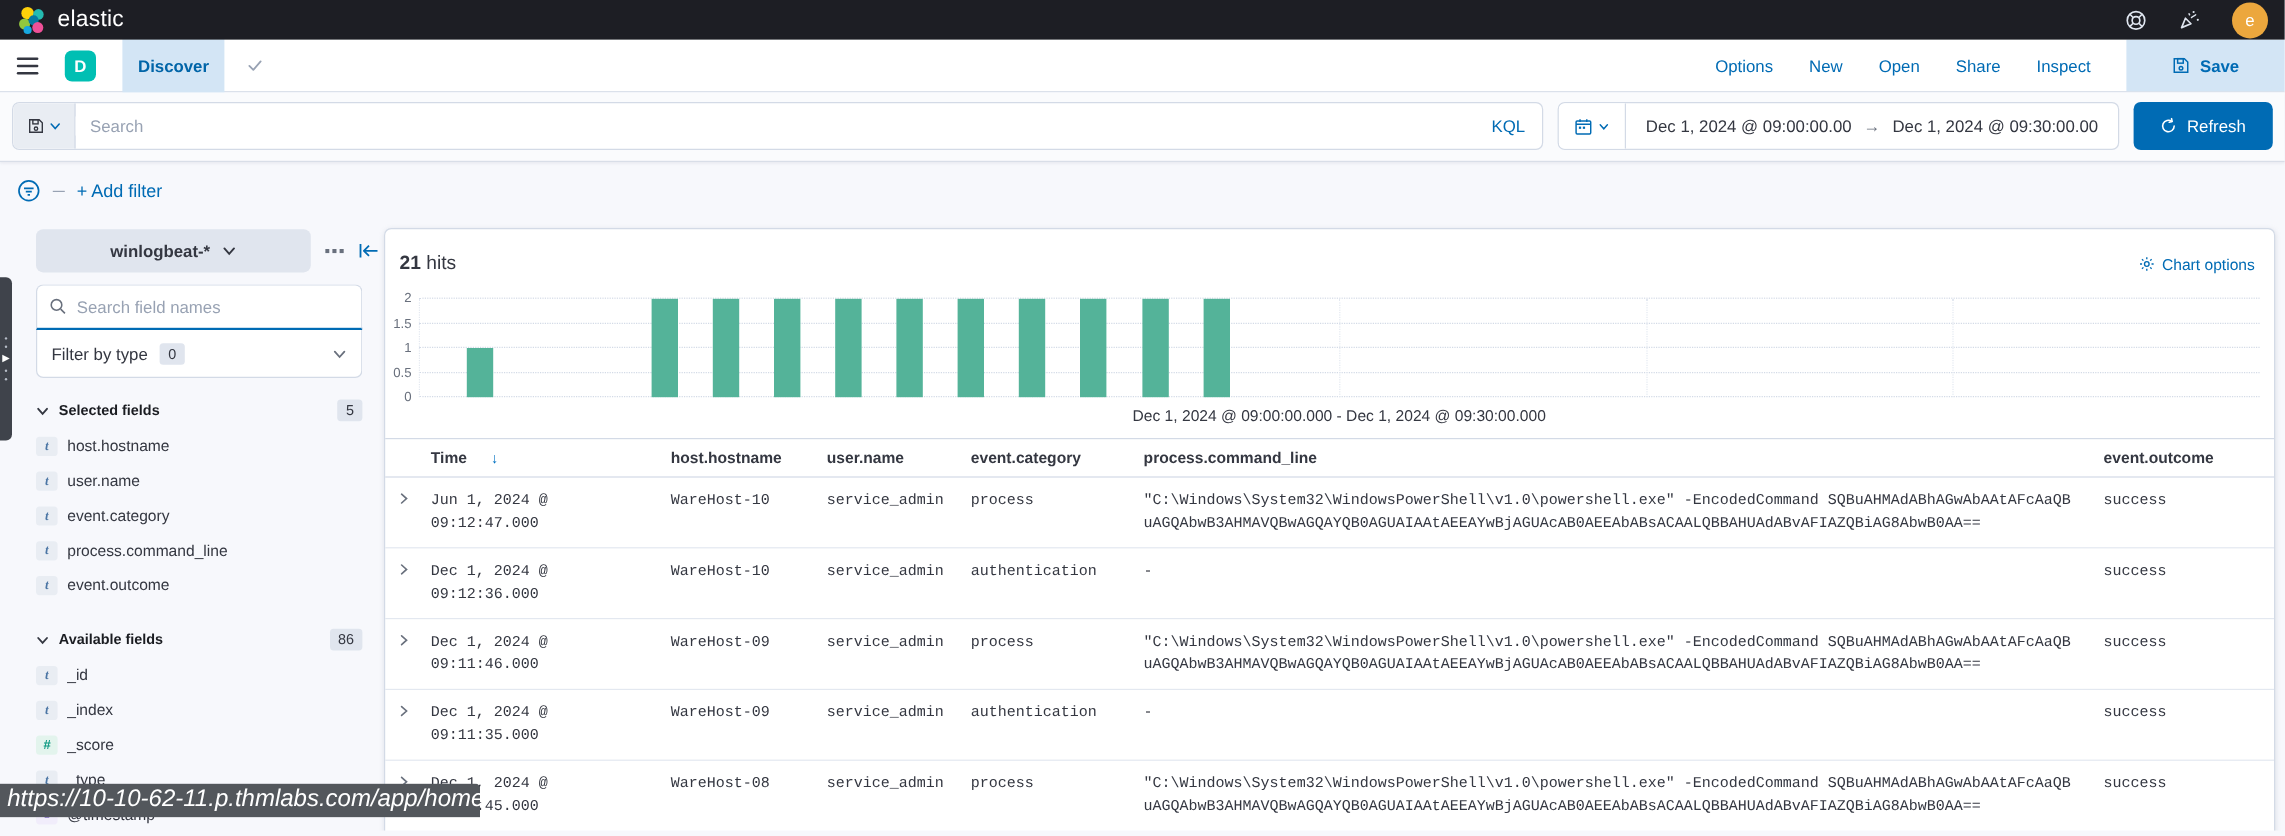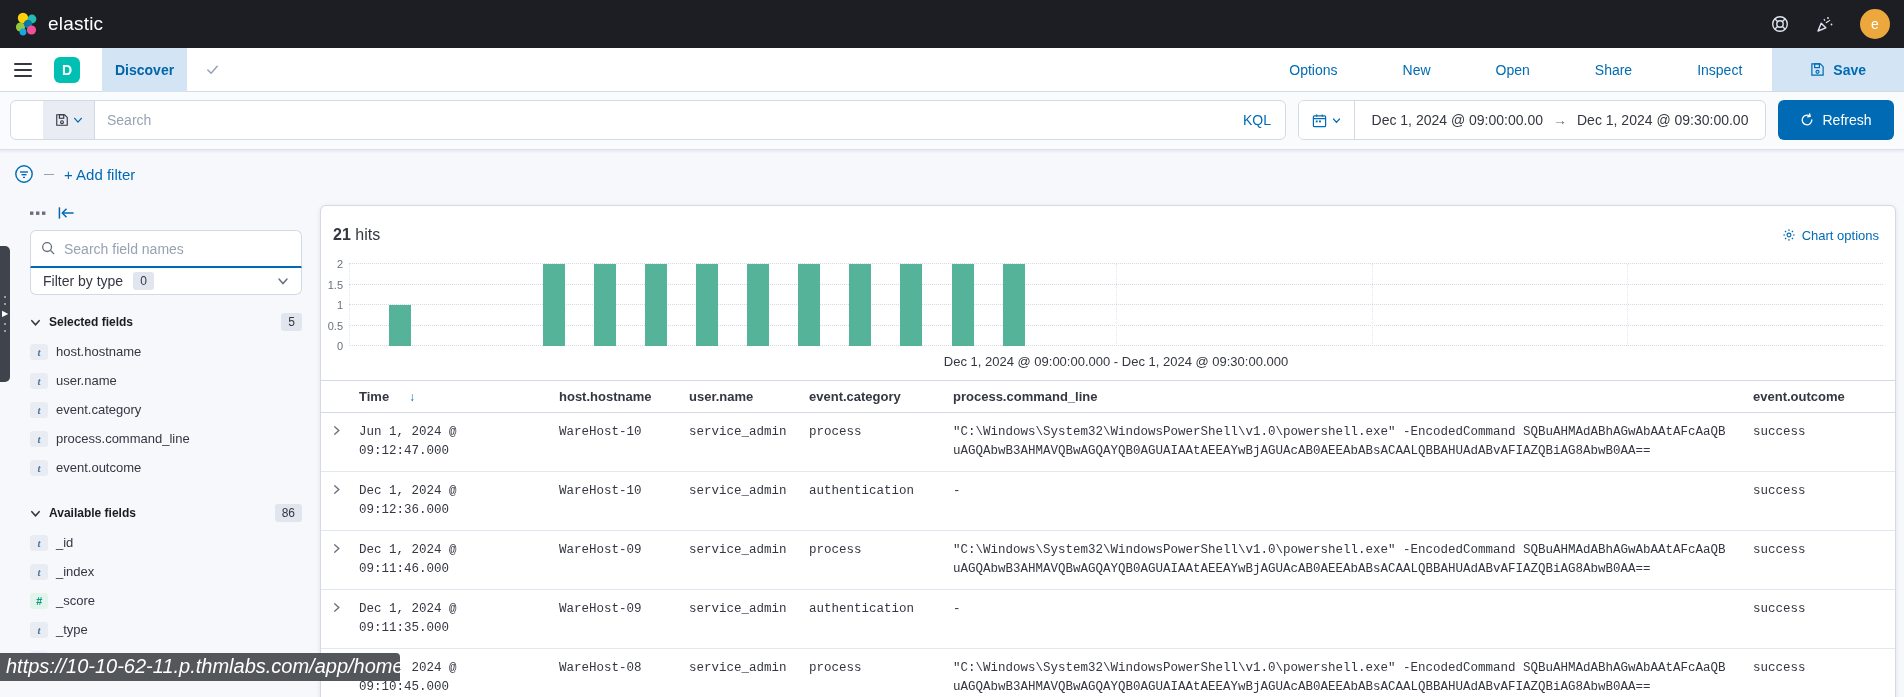--- a/index.html
+++ b/index.html
@@ -1,43 +1,43 @@
 <!DOCTYPE html>
 <html><head>
 <meta charset="utf-8">
 <style>
   * { margin:0; padding:0; box-sizing:border-box; }
   html,body { width:1904px; height:697px; overflow:hidden; font-family:"Liberation Sans",sans-serif; background:#F7F8FC; }
 
   
-  .topbar { height:48px; background:#1D1E24; display:flex; align-items:center; padding:0 14px; position:relative; }
+  .topbar { height:33px; background:#1D1E24; display:flex; align-items:center; padding:0 14px; position:relative; }
   .logo-wrap { display:flex; align-items:center; gap:8px; }
   .logo-text { color:#fff; font-size:19px; font-weight:400; letter-spacing:.2px; }
   .global-search { position:absolute; left:755px; width:393px; height:30px; border:1px solid #4A4F59; border-radius:6px;
     display:flex; align-items:center; gap:8px; padding:0 10px; background:#1D1E24; }
   .global-search input { background:transparent; border:none; outline:none; color:#D4DAE5; font-size:14px; width:100%; font-family:"Liberation Sans",sans-serif; }
   .global-search input::placeholder { color:#878D99; }
   .top-right { margin-left:auto; display:flex; align-items:center; gap:26px; }
   .avatar { width:30px; height:30px; border-radius:50%; background:#ECA73D; color:#fff; font-size:14px; display:flex; align-items:center; justify-content:center; }
 
   
   .navbar { height:44px; background:#fff; border-bottom:1px solid #D3DAE6; display:flex; align-items:center; padding-left:14px; }
   .hamburger { width:18px; display:flex; flex-direction:column; gap:4px; cursor:pointer; }
   .hamburger span { height:2px; background:#343741; border-radius:1px; }
   .space-badge { width:26px; height:26px; border-radius:6px; background:#00BFB3; color:#fff; font-weight:700; font-size:14px;
     display:flex; align-items:center; justify-content:center; margin-left:22px; }
   .breadcrumb-pill { margin-left:22px; background:#D3E5F5; color:#0165A8; font-size:14px; font-weight:600; padding:20px 13px; border-radius:4px; }
   .bc-check { margin-left:18px; color:#98A2B3; }
   .nav-actions { margin-left:auto; display:flex; align-items:center; height:100%; }
-  .nav-link { color:#006BB4; font-size:14px; margin-right:30px; cursor:pointer;margin-left:35px; }
+  .nav-link { color:#006BB4; font-size:14px; margin-right:30px; cursor:pointer; }
   .save-btn { height:100%; background:#D3E5F5; color:#006BB4; font-weight:700; font-size:14px; display:flex; align-items:center; gap:8px; padding:0 38px; cursor:pointer; }
 
   
   .querybar { background:#FAFBFD; padding:8px 10px 9px 10px; display:flex; gap:12px; border-bottom:1px solid #D9DEE8; box-shadow:0 2px 2px rgba(152,162,179,.15); position:relative; z-index:3; }
-  .search-box { flex:1; max-width:1286px; height:40px; background:#fff; border:1px solid #D3DAE6; border-radius:6px; display:flex; align-items:center; overflow:hidden;padding-left:32px; }
+  .search-box { flex:1; max-width:1286px; height:40px; background:#fff; border:1px solid #D3DAE6; border-radius:6px; display:flex; align-items:center; overflow:hidden; }
   .search-addon { width:52px; height:100%; background:#E9EDF3; border-right:1px solid #D3DAE6; display:flex; align-items:center; justify-content:center; gap:4px; cursor:pointer; }
   .search-box input { flex:1; border:none; outline:none; font-size:14px; color:#343741; padding:0 12px; font-family:"Liberation Sans",sans-serif; }
   .search-box input::placeholder { color:#98A2B3; }
   .kql-badge { color:#006BB4; font-size:14px; padding:0 14px; cursor:pointer; }
   .datepicker { width:468px; height:40px; background:#fff; border:1px solid #D3DAE6; border-radius:6px; display:flex; align-items:center; overflow:hidden; }
   .dp-addon { width:56px; height:100%; border-right:1px solid #D3DAE6; display:flex; align-items:center; justify-content:center; gap:5px; cursor:pointer; background:#fff; }
   .dp-dates { flex:1; display:flex; align-items:center; justify-content:center; gap:10px; font-size:14px; color:#343741; }
   .dp-arrow { color:#69707D; font-size:14px; }
   .refresh-btn { width:116px; height:40px; background:#006BB4; border-radius:6px; color:#fff; font-size:14px; display:flex; align-items:center; justify-content:center; gap:8px; cursor:pointer; }
 
@@ -56,21 +56,21 @@
 
   .index-row { display:flex; align-items:center; gap:12px; }
   .index-pattern { width:236px; height:36px; background:#E0E5EE; border-radius:6px; display:flex; align-items:center; justify-content:center; gap:10px;
     font-weight:700; font-size:14px; color:#343741; cursor:pointer; }
   .icon-btn { cursor:pointer; display:flex; align-items:center; }
 
   .field-search { margin-top:10px; width:272px; height:38px; background:#fff; border:1px solid #D3DAE6; border-radius:6px 6px 0 0; border-bottom:2px solid #006BB4;
     display:flex; align-items:center; gap:8px; padding:0 10px; }
   .field-search input { border:none; outline:none; flex:1; font-size:14px; color:#343741; font-family:"Liberation Sans",sans-serif; }
   .field-search input::placeholder { color:#98A2B3; }
-  .filter-type { width:272px; height:27px; background:#fff; border:1px solid #D3DAE6; border-top:none; border-radius:0 0 6px 6px;
+  .filter-type { width:272px; height:40px; background:#fff; border:1px solid #D3DAE6; border-top:none; border-radius:0 0 6px 6px;
     display:flex; align-items:center; padding:0 12px; gap:10px; cursor:pointer; font-size:14px; color:#343741; }
   .count-badge { background:#E0E5EE; color:#343741; border-radius:3px; font-size:12px; padding:2px 7px; }
   .filter-type .chev { margin-left:auto; }
 
   .field-section-header { display:flex; align-items:center; gap:8px; margin:18px 0 6px 0; cursor:pointer; width:272px; }
   .field-section-header .fsh-label { font-size:12px; font-weight:700; color:#1A1C21; }
   .field-section-header .count-badge { margin-left:auto; }
   .field-item { display:flex; align-items:center; gap:8px; height:29px; width:272px; cursor:pointer; }
   .field-item .fname { font-size:13px; color:#343741; }
   .type-badge { width:18px; height:16px; border-radius:3px; font-size:11px; display:flex; align-items:center; justify-content:center; flex:none; }
@@ -247,20 +247,26 @@
   <div class="drag-handle">
     <i></i>
       <i></i>
       <span class="dh-arrow">▶</span>
       <i></i>
       <i></i>
   </div>
 
   <div class="sidebar">
     <div class="index-row">
+      <div class="index-pattern">
+        <span>winlogbeat-*</span>
+        <svg width="12" height="12" viewBox="0 0 12 12">
+          <polyline points="2,4 6,8.5 10,4" fill="none" stroke="#343741" stroke-width="1.6" stroke-linecap="round"></polyline>
+        </svg>
+      </div>
       <span class="icon-btn">
         <svg width="16" height="5" viewBox="0 0 16 5">
           <rect x="0" y="0.5" width="3.4" height="3.4" fill="#69707D"></rect>
             <rect x="6" y="0.5" width="3.4" height="3.4" fill="#69707D"></rect>
             <rect x="12" y="0.5" width="3.4" height="3.4" fill="#69707D"></rect>
         </svg>
       </span>
       <span class="icon-btn">
         <svg width="17" height="14" viewBox="0 0 18 14">
           <line x1="1.5" y1="1" x2="1.5" y2="13" stroke="#006BB4" stroke-width="1.6"></line>

